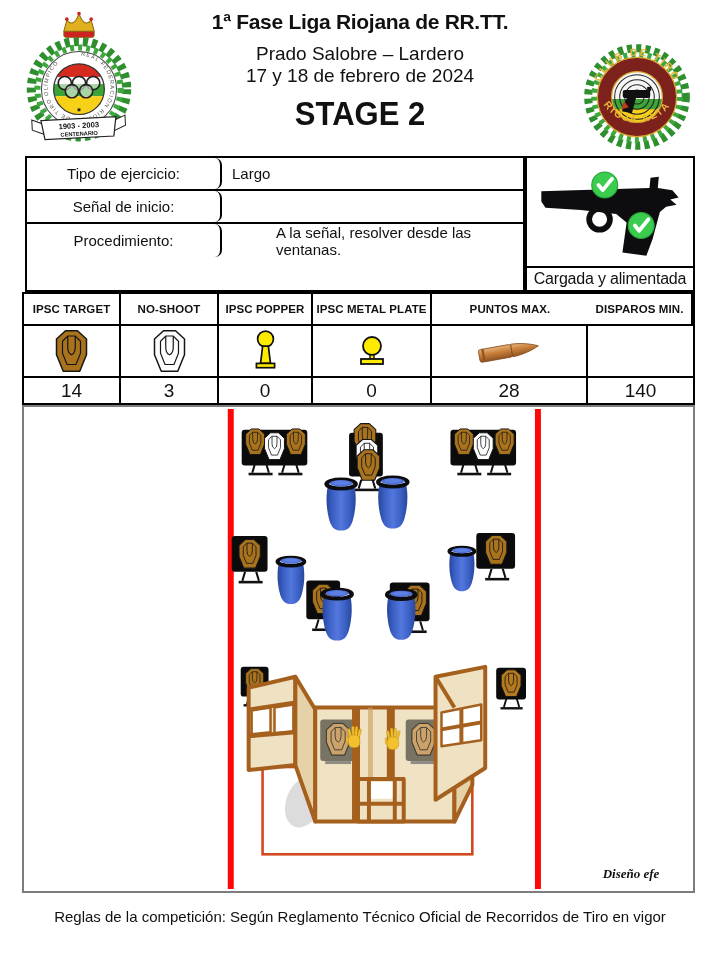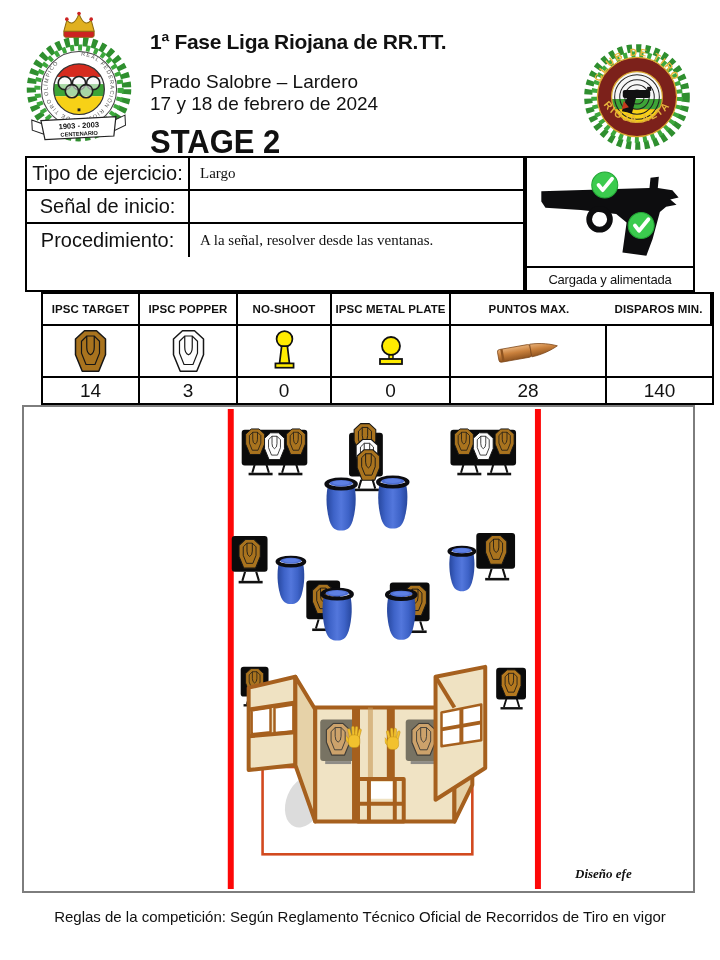--- a/index.html
+++ b/index.html
@@ -1,54 +1,54 @@
 <!DOCTYPE html>
 <html><head>
 <meta charset="utf-8">
 <style>
   * { margin:0; padding:0; box-sizing:border-box; }
   body { background:#e8e8e8; font-family:"Liberation Sans", sans-serif; }
   .page { position:relative; width:720px; height:960px; background:#ffffff; margin:0 auto; overflow:hidden; color:#111; }
 
   
-  .titles { position:absolute; left:150px; top:30px; width:420px; }
+  .titles { position:absolute; left:150px; top:10px; width:420px; text-align:center; }
   .title1 { font-size:21px; font-weight:bold; letter-spacing:-0.3px; }
-  .title2 { font-size:19px; margin-top:17px; }
+  .title2 { font-size:19px; margin-top:9px; }
   .title3 { font-size:19px; margin-top:0; }
   .stage  { font-size:31px; font-weight:bold; margin-top:10px; letter-spacing:0px; transform:scaleY(1.05); }
 
   svg.logo { position:absolute; }
   .logo-left  { left:22px;  top:10px; width:114px; height:140px; }
   .logo-right { left:574px; top:42px; width:126px; height:110px; }
 
   
   .t1 { position:absolute; left:25px; top:156px; width:500px; height:136px; border:2px solid #000; }
   .t1row { display:flex; height:33px; border-bottom:2px solid #000; }
-  .t1row:last-child { border-bottom:none; }
-  .t1label { width:163px; border-right:2px solid #000; display:flex; align-items:center; justify-content:center; font-size:20px; }
-  .t1value { flex:1; display:flex; align-items:center; padding-left:10px; font-size:15px;font-family:Liberation Serif, serif; }
+  .t1row:last-child { border-bottom:none;gap:44px; }
+  .t1label { width:195px; border-right:2px solid #000; display:flex; align-items:center; justify-content:center; font-size:15px;border-radius:7px; }
+  .t1value { flex:1; display:flex; align-items:center; padding-left:10px; font-size:15px; }
 
   .gunbox { position:absolute; left:525px; top:156px; width:170px; height:136px; border:2px solid #000; }
   .gunpic { position:absolute; left:4px; top:2px; width:160px; height:104px; }
   .guncap { position:absolute; left:0; bottom:0; width:100%; height:24px; border-top:2px solid #000;
-            display:flex; align-items:center; justify-content:center; font-size:13px; letter-spacing:-0.2px; }
+            display:flex; align-items:center; justify-content:center; font-size:16px; letter-spacing:-0.2px; }
 
   
   .t2 { position:absolute; left:22px; top:292px; width:673px; height:113px; border:2px solid #000;
-        display:grid; grid-template-columns:97px 98px 94px 119px 156px 105px; grid-template-rows:32px 52px 25px;margin-left:19px; }
+        display:grid; grid-template-columns:97px 98px 94px 119px 156px 105px; grid-template-rows:32px 52px 25px; }
   .t2 > div { border-right:2px solid #000; border-bottom:2px solid #000; display:flex; align-items:center; justify-content:center; }
   .t2 > div.lastcol { border-right:none; }
   .t2 > div.lastrow { border-bottom:none; }
   .t2head { font-weight:bold; font-size:11.5px; letter-spacing:0.1px; }
   .t2val  { font-size:19px;text-align:right; }
 
   
   .diagram { position:absolute; left:22px; top:405px; width:673px; height:488px; border:2px solid #7d7d7d; background:#fff; }
   .diagram svg.field { width:100%; height:100%; display:block; }
-  .signature { position:absolute; left:575px; top:866px; width:112px; text-align:left;
+  .signature { position:absolute; left:575px; top:866px; width:112px; text-align:center;
                font-family:"Liberation Serif", serif; font-style:italic; font-weight:bold; font-size:13px; color:#111; }
 
   .footer { position:absolute; left:0; top:908px; width:100%; text-align:center; font-size:15px; }
 
   .hiddefs { position:absolute; width:0; height:0; overflow:hidden; }
 </style>
 </head>
 <body>
 
 <svg class="hiddefs" aria-hidden="true">
@@ -227,22 +227,22 @@
       <g>
         <circle cx="104" cy="63" r="12.5" fill="#3BCB4E" stroke="#23A436" stroke-width="1"></circle>
         <path d="M98,63 L102,68 L111,57" fill="none" stroke="#fff" stroke-width="3.6" stroke-linecap="round" stroke-linejoin="round"></path>
       </g>
     </svg>
     <div class="guncap">Cargada y alimentada</div>
   </div>
 
   <div class="t2">
     <div class="t2head">IPSC TARGET</div>
+    <div class="t2head">NO-SHOOT</div>
     <div class="t2head">IPSC POPPER</div>
-    <div class="t2head">NO-SHOOT</div>
     <div class="t2head">IPSC METAL PLATE</div>
     <div class="t2head lastcol">PUNTOS MAX.</div>
     <div class="t2head">DISPAROS MIN.</div>
 
     <div>
         <svg width="33" height="42" viewBox="0 0 44 56">
           <use href="#tgt" fill="#A9731E"></use>
         </svg>
       </div>
     <div>

